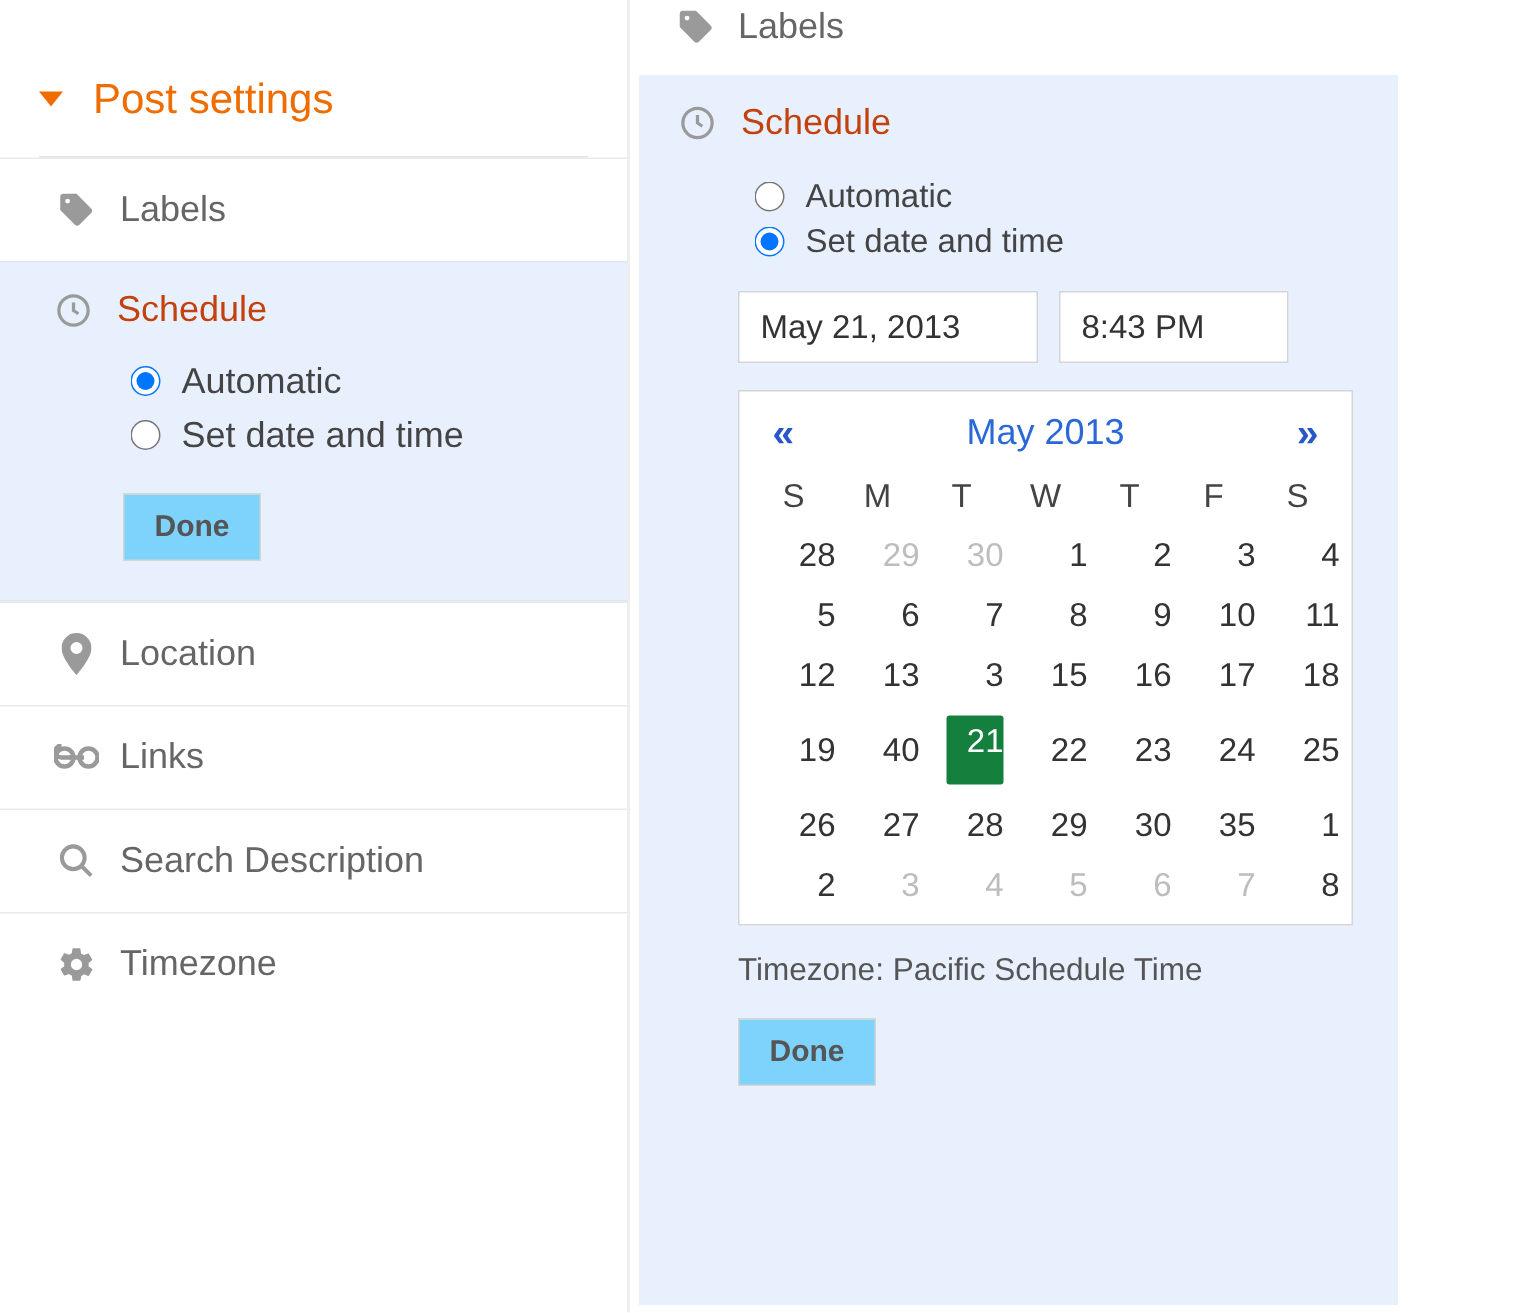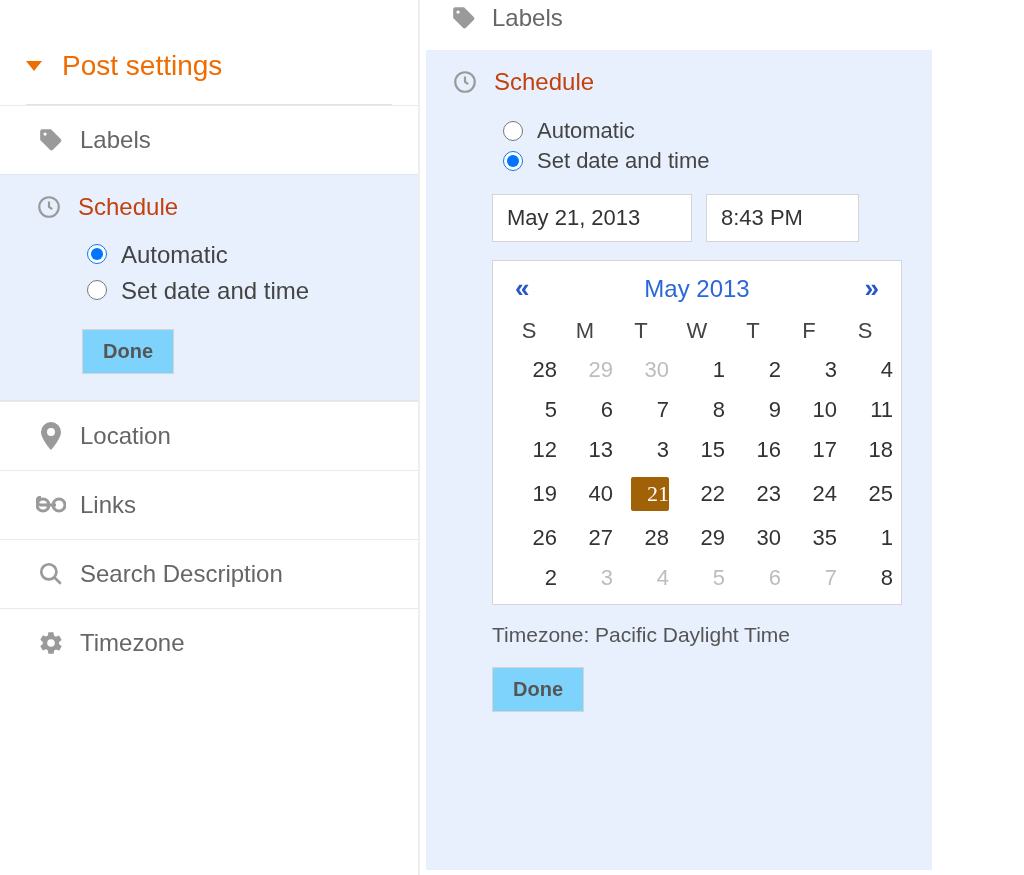--- a/index.html
+++ b/index.html
@@ -167,25 +167,24 @@
   }
   table.cal td {
     text-align:right;
     font-size:22px;
     color:#333;
     padding:7px 0;
   }
   table.cal td.other { color:#bdbdbd; }
   table.cal td.sel span {
     display:inline-block;
-    background:#a16207;
+    background:#15803d;
     color:#fff;
-    width:38px; height:34px; line-height:34px;
+    width:38px; height:46px; line-height:34px;
     border-radius:2px;
-    font-family:Liberation Serif, serif;
   }
   .tz {
     margin: 18px 0 0 46px;
     font-size:21px;
     color:#555;
   }
   .r-done {
     margin: 20px 0 0 46px;
   }
   svg { display:block; }
@@ -383,19 +382,19 @@
               <td class="other">4</td>
               <td class="other">5</td>
               <td class="other">6</td>
               <td class="other">7</td>
               <td>8</td>
             </tr>
           </tbody>
       </table>
     </div>
 
-    <div class="tz">Timezone: Pacific Daylight Time</div>
+    <div class="tz">Timezone: Pacific Schedule Time</div>
 
     <div class="btn r-done" style="margin-left:46px;">
       <span>Done</span>
     </div>
   </div>
 </div>
 
 </body></html>

